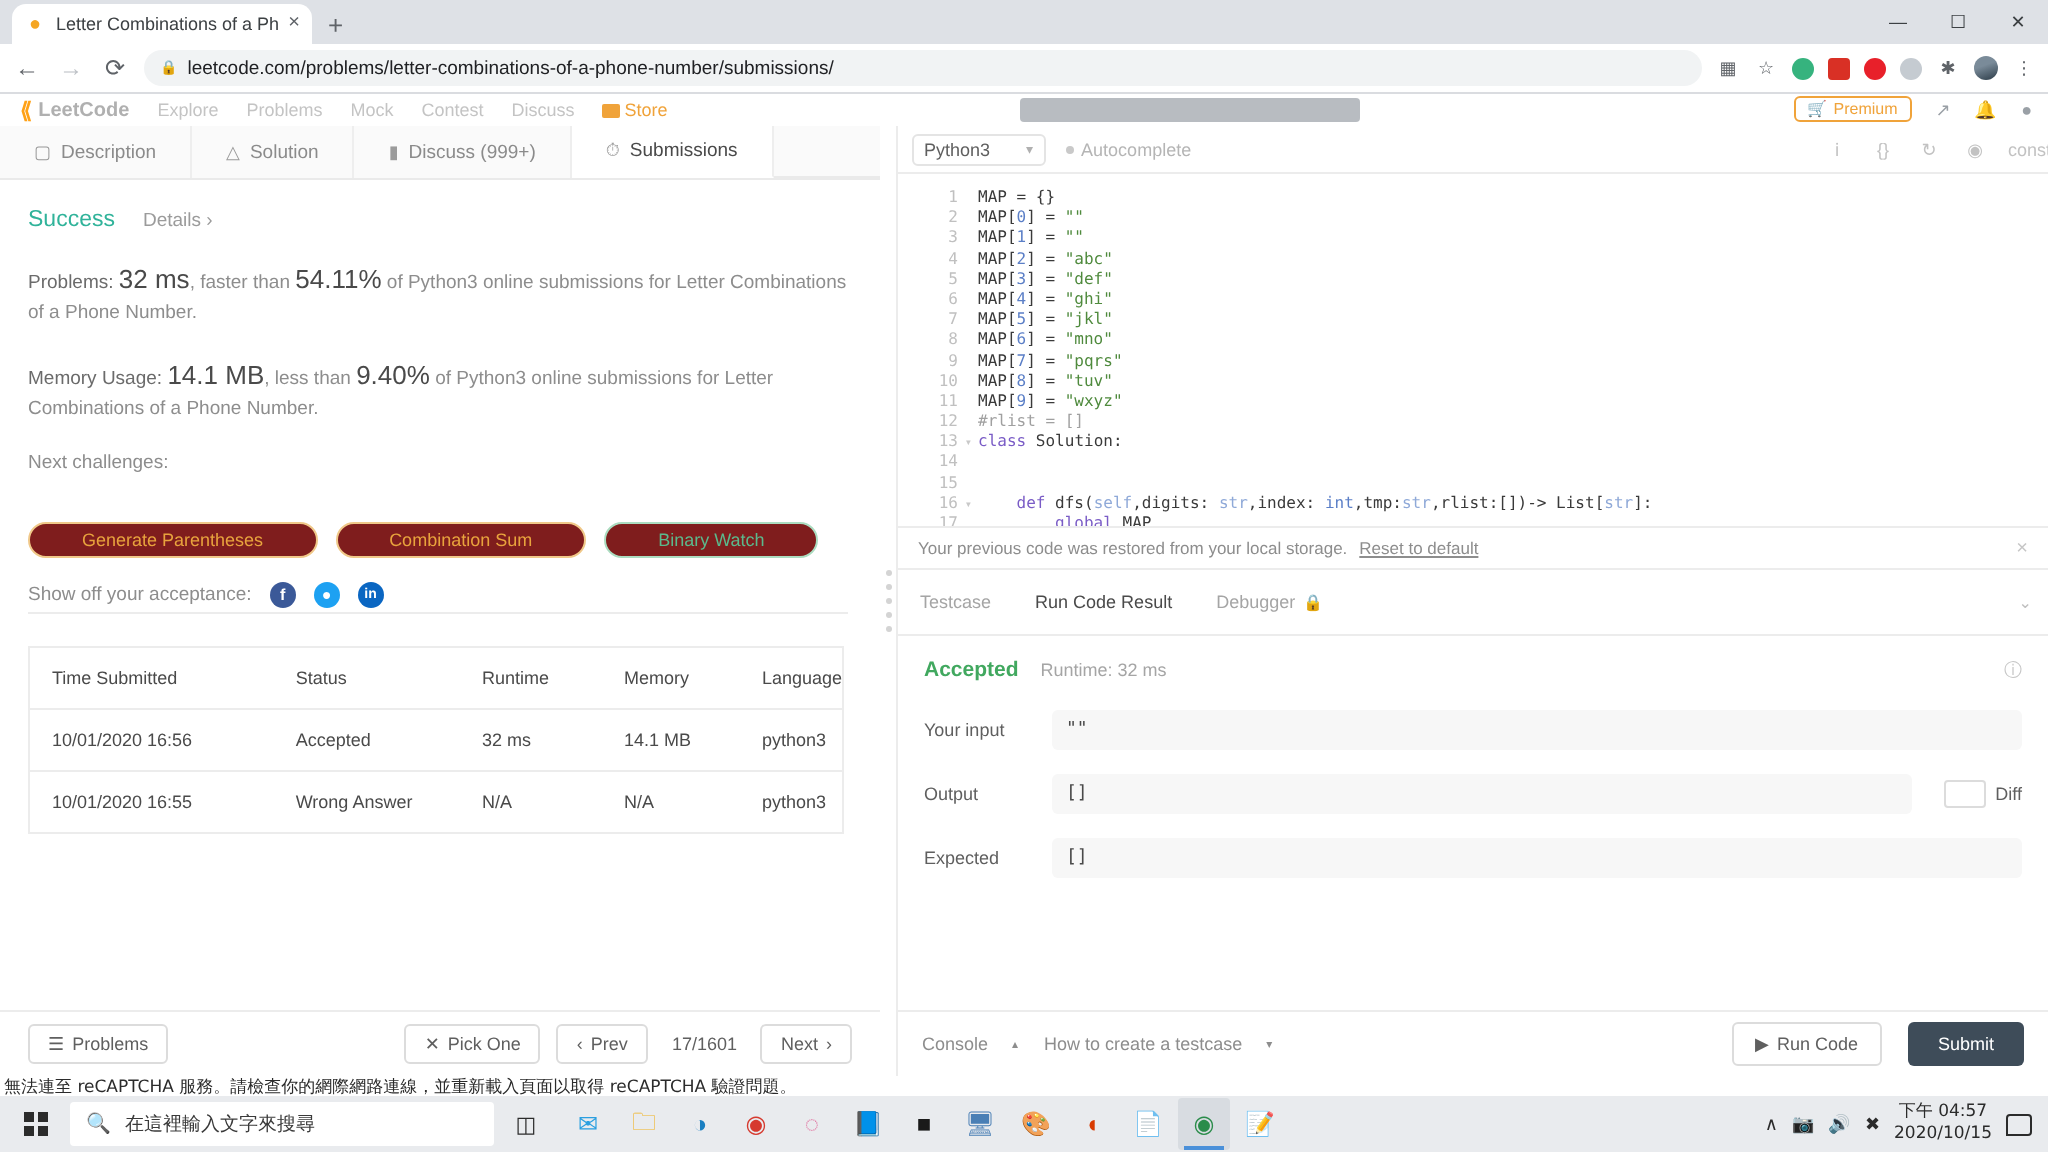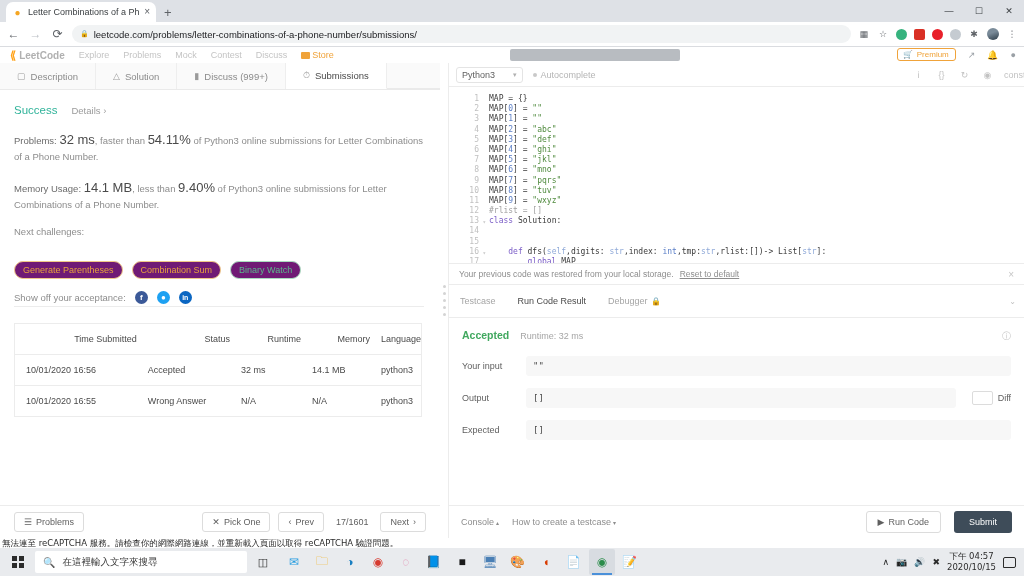--- a/index.html
+++ b/index.html
@@ -128,22 +128,22 @@
   .stat-line {
     font-size: 9.5px; color: #8d8d8d; line-height: 1.55;
     margin-bottom: 13px; max-width: 418px;
   }
   .stat-line .lbl { color: #6b6b6b; }
   .stat-big { font-size: 13px; color: #4a4a4a; }
 
   .nc-title { font-size: 9.5px; color: #8d8d8d; margin: 4px 0 24px; }
   .badges { display: flex; gap: 9px; margin-bottom: 12px; }
   .badge {
-    font-size: 9px; padding: 3px 8px; border-radius: 11px;
-    border: 1px solid; background: #701a75; white-space: nowrap;
+    font-size: 9px; padding: 3px 26px; border-radius: 11px;
+    border: 1px solid; background: #7f1d1d; white-space: nowrap;
   }
   .badge.medium { color: #e8a33d; border-color: #f0c889; }
   .badge.easy { color: #5bb98c; border-color: #abdcc0; }
 
   .share-row { display: flex; align-items: center; gap: 9px; }
   .share-lbl { font-size: 9.5px; color: #8d8d8d; }
   .soc {
     width: 13px; height: 13px; border-radius: 50%; color: #fff;
     font-size: 8px; font-weight: bold; display: flex;
     align-items: center; justify-content: center;
@@ -152,21 +152,21 @@
   .soc.tw { background: #1da1f2; }
   .soc.li { background: #0a66c2; font-size: 7px; }
 
   .divider { height: 1px; background: #ececec; margin: 2px 0 16px; }
 
   .subs-table { width: 408px; border: 1px solid #ececec; border-collapse: collapse; }
   .subs-table th, .subs-table td {
     text-align: left; font-size: 9px; padding: 10px 0 10px 11px;
     border-bottom: 1px solid #ececec; color: #4a4a4a; font-weight: normal;
   }
-  .subs-table th { color: #4a4a4a; text-align: right; }
+  .subs-table th { color: #4a4a4a; }
   .subs-table tr:last-child td { border-bottom: none; }
   .st-accepted { color: #33b39a; }
   .st-wrong { color: #e45d5d; margin-top: 45px; }
   .col-time { width: 125px; }
   .col-status { width: 95px; }
   .col-rt { width: 72px; }
   .col-mem { width: 70px; }
 
   .left-footer {
     height: 33px; border-top: 1px solid #ececec;
@@ -280,21 +280,21 @@
     border-radius: 2px; background: #fff;
   }
   .diff-lbl { font-size: 9px; color: #5f5f5f; margin-left: 5px; }
 
   .right-footer {
     height: 33px; border-top: 1px solid #ececec; display: flex;
     align-items: center; padding: 0 12px; gap: 13px;
   }
   .rf-link {
     font-size: 9px; color: #8d8d8d; display: flex;
-    align-items: center; gap: 2px;
+    align-items: center; gap: 12px;
   }
   .rf-caret { font-size: 6px; }
   .rf-spacer { flex: 1; }
   .run-btn {
     border: 1px solid #dcdcdc; border-radius: 3px; background: #fff;
     font-size: 9px; color: #5f5f5f; padding: 5px 11px;
     display: flex; align-items: center; gap: 4px;
   }
   .submit-btn {
     background: #3e4c59; color: #fff; font-size: 9px;

